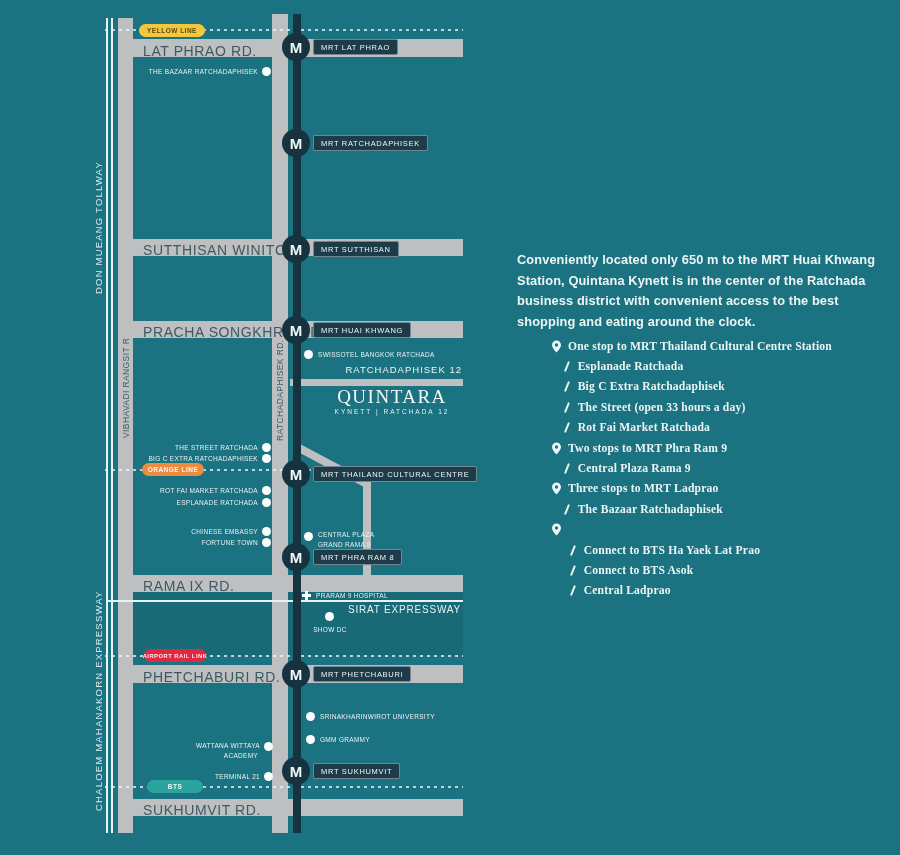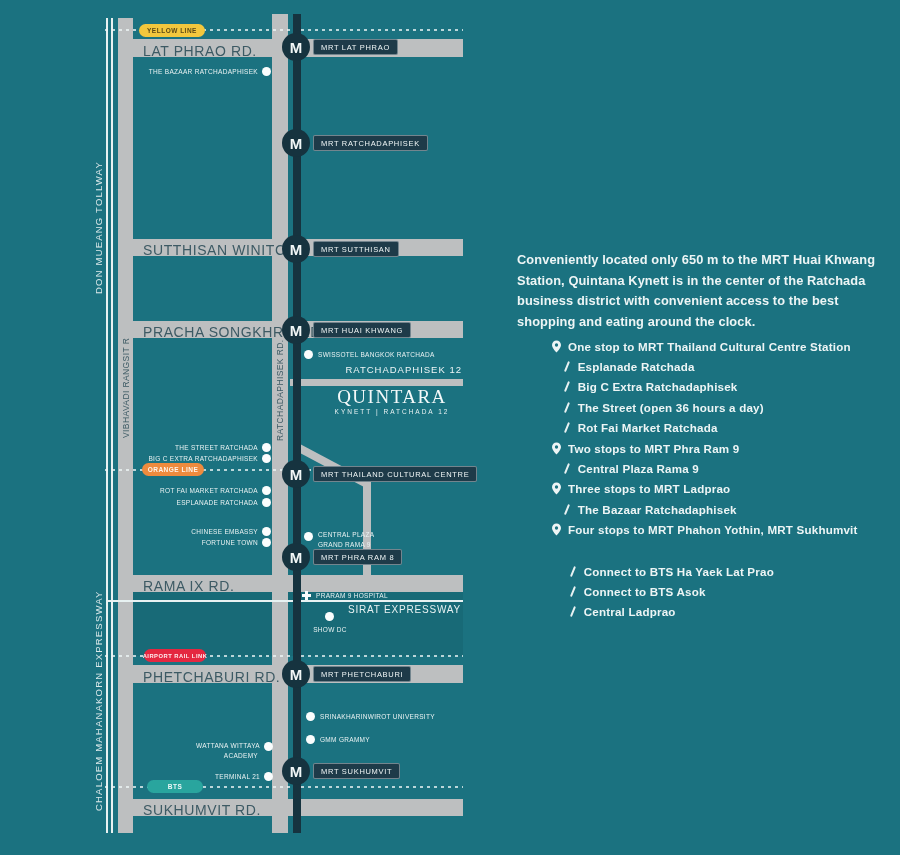--- a/index.html
+++ b/index.html
@@ -70,21 +70,21 @@
     color:#EFF6F6;font-size:9.5px;letter-spacing:1px;white-space:nowrap;}
   .logo{position:absolute;left:322px;top:387px;width:140px;text-align:center;}
   .logo .name{font-family:"Liberation Serif", serif;color:#F4F9F9;font-size:19px;
     letter-spacing:1.5px;line-height:1;}
   .logo .sub{color:#E9F2F2;font-size:6.5px;letter-spacing:2px;margin-top:2px;white-space:nowrap;}
   
   .paragraph{
     position:absolute;left:517px;top:250px;width:374px;
     color:#EDF5F5;font-size:12.8px;font-weight:bold;line-height:20.5px;letter-spacing:0.1px;
   }
-  .info-list{position:absolute;left:552px;top:336px;width:348px;}
+  .info-list{position:absolute;left:552px;top:336px;width:348px;font-family:Liberation Serif, serif;}
   .info-row{height:20.4px;display:flex;align-items:center;
     color:#EDF5F5;font-size:11.6px;font-weight:bold;letter-spacing:0.2px;white-space:nowrap;}
   .info-row .pin{width:9px;height:13px;margin-right:7px;flex:0 0 auto;}
   .info-row.check{padding-left:14px;}
   .slash{width:1.7px;height:11px;background:#E8F2F2;border-radius:1px;
     transform:rotate(22deg);margin-right:10px;flex:0 0 auto;}
 </style>
 </head>
 <body>
 
@@ -242,21 +242,21 @@
   <div class="info-row check">
     <span class="slash"></span>
     <span>Esplanade Ratchada</span>
   </div>
   <div class="info-row check">
     <span class="slash"></span>
     <span>Big C Extra Ratchadaphisek</span>
   </div>
   <div class="info-row check">
     <span class="slash"></span>
-    <span>The Street (open 36 hours a day)</span>
+    <span>The Street (open 33 hours a day)</span>
   </div>
   <div class="info-row check">
     <span class="slash"></span>
     <span>Rot Fai Market Ratchada</span>
   </div>
   <div class="info-row pinrow">
     <svg class="pin" viewBox="0 0 12 16">
         <path fill="#EDF5F5" d="M6 0C2.7 0 0 2.7 0 6c0 4.5 6 10 6 10s6-5.5 6-10C12 2.7 9.3 0 6 0zm0 8.2A2.2 2.2 0 1 1 6 3.8a2.2 2.2 0 0 1 0 4.4z"></path>
       </svg>
     <span>Two stops to MRT Phra Ram 9</span>
@@ -272,23 +272,22 @@
     <span>Three stops to MRT Ladprao</span>
   </div>
   <div class="info-row check">
     <span class="slash"></span>
     <span>The Bazaar Ratchadaphisek</span>
   </div>
   <div class="info-row pinrow">
     <svg class="pin" viewBox="0 0 12 16">
         <path fill="#EDF5F5" d="M6 0C2.7 0 0 2.7 0 6c0 4.5 6 10 6 10s6-5.5 6-10C12 2.7 9.3 0 6 0zm0 8.2A2.2 2.2 0 1 1 6 3.8a2.2 2.2 0 0 1 0 4.4z"></path>
       </svg>
-    <span>Four stops to MRT Phahon Yothin, MRT Sukhumvit</span>
-  </div>
-  <div class="info-row check" style="padding-left:20px;margin-top:21px;">
+  </div>
+  <div class="info-row check" style="padding-left:20px;">
     <span class="slash"></span>
     <span>Connect to BTS Ha Yaek Lat Prao</span>
   </div>
   <div class="info-row check" style="padding-left:20px;">
     <span class="slash"></span>
     <span>Connect to BTS Asok</span>
   </div>
   <div class="info-row check" style="padding-left:20px;">
     <span class="slash"></span>
     <span>Central Ladprao</span>

